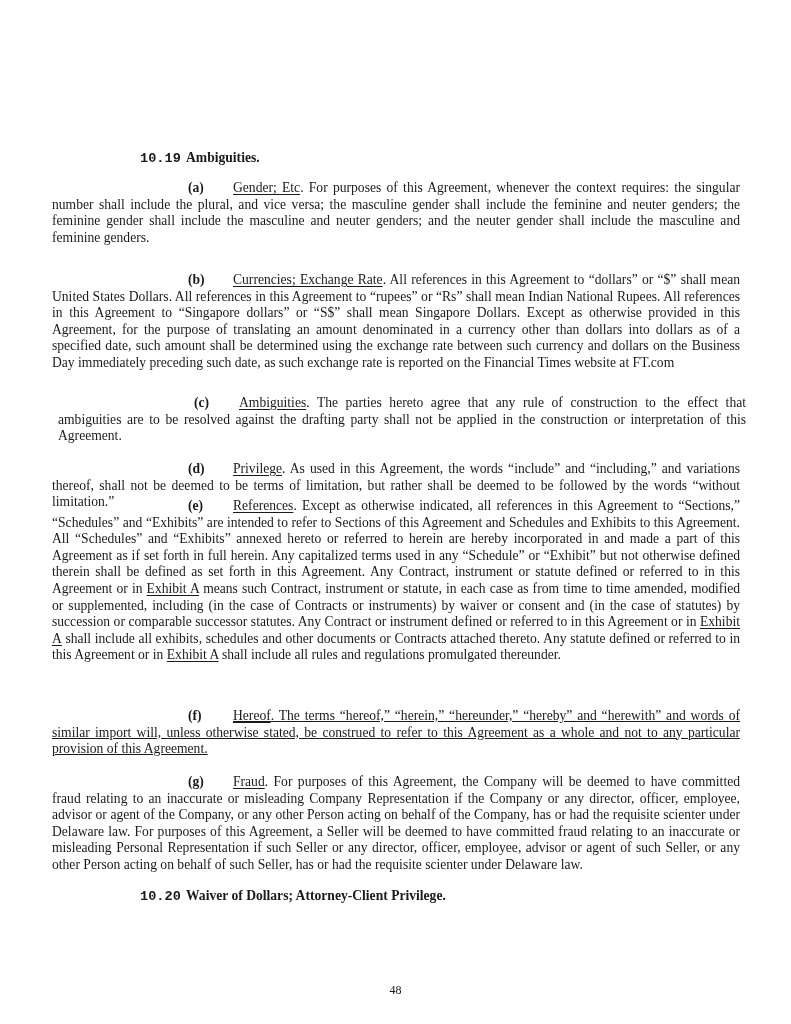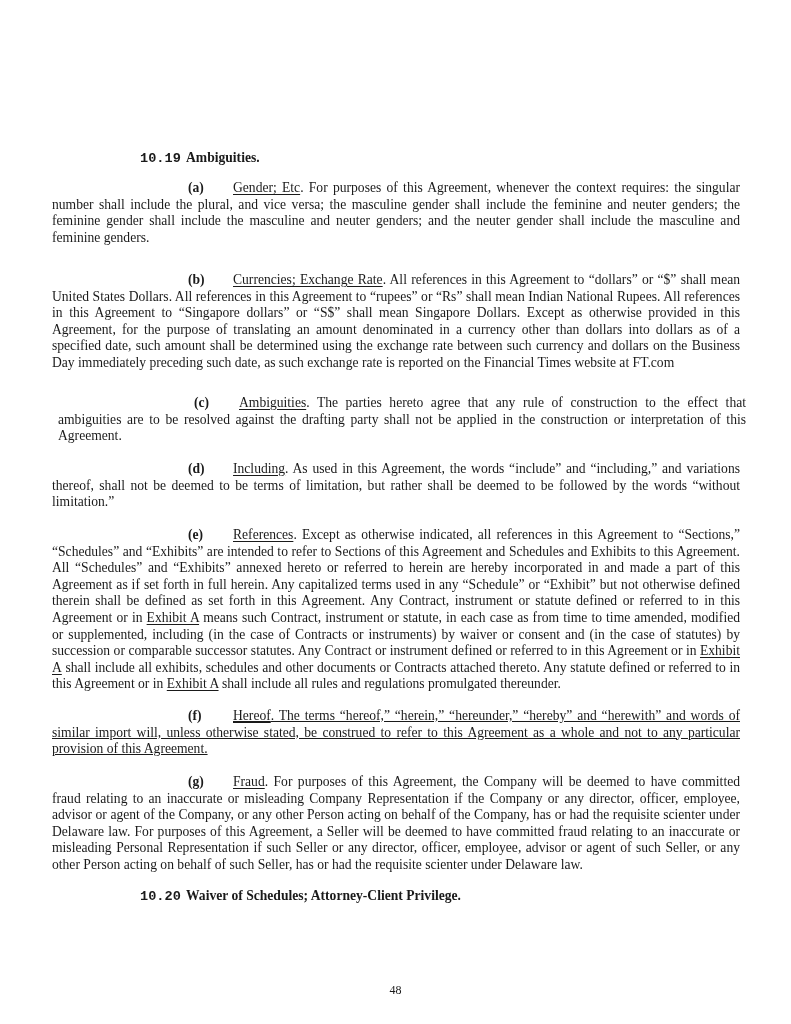--- a/index.html
+++ b/index.html
@@ -82,34 +82,34 @@
 
   <div class="para" style="top:272px;">
     <span class="lead"></span><span class="label">(b)</span><span class="title">Currencies; Exchange Rate</span><span>.  All references in this Agreement to “dollars” or “$” shall mean United States Dollars. All references in this Agreement to “rupees” or “Rs” shall mean Indian National Rupees. All references in this Agreement to “Singapore dollars” or “S$” shall mean Singapore Dollars. Except as otherwise provided in this Agreement, for the purpose of translating an amount denominated in a currency other than dollars into dollars as of a specified date, such amount shall be determined using the exchange rate between such currency and dollars on the Business Day immediately preceding such date, as such exchange rate is reported on the Financial Times website at FT.com</span>
   </div>
 
   <div class="para" style="top:395px;margin-left:6px;">
     <span class="lead"></span><span class="label">(c)</span><span class="title">Ambiguities</span><span>.  The parties hereto agree that any rule of construction to the effect that ambiguities are to be resolved against the drafting party shall not be applied in the construction or interpretation of this Agreement.</span>
   </div>
 
   <div class="para" style="top:461px;">
-    <span class="lead"></span><span class="label">(d)</span><span class="title">Including</span><span>.  As used in this Agreement, the words “include” and “including,” and variations thereof, shall not be deemed to be terms of limitation, but rather shall be deemed to be followed by the words “without limitation.”</span>
+    <span class="lead"></span><span class="label">(d)</span><span class="title">Privilege</span><span>.  As used in this Agreement, the words “include” and “including,” and variations thereof, shall not be deemed to be terms of limitation, but rather shall be deemed to be followed by the words “without limitation.”</span>
   </div>
 
-  <div class="para" style="top:527px;">
+  <div class="para" style="top:498px;">
     <span class="lead"></span><span class="label">(e)</span><span class="title">References</span><span>.  Except as otherwise indicated, all references in this Agreement to “Sections,” “Schedules” and “Exhibits” are intended to refer to Sections of this Agreement and Schedules and Exhibits to this Agreement. All “Schedules” and “Exhibits” annexed hereto or referred to herein are hereby incorporated in and made a part of this Agreement as if set forth in full herein. Any capitalized terms used in any “Schedule” or “Exhibit” but not otherwise defined therein shall be defined as set forth in this Agreement. Any Contract, instrument or statute defined or referred to in this Agreement or in </span><span class="u">Exhibit A</span><span> means such Contract, instrument or statute, in each case as from time to time amended, modified or supplemented, including (in the case of Contracts or instruments) by waiver or consent and (in the case of statutes) by succession or comparable successor statutes. Any Contract or instrument defined or referred to in this Agreement or in </span><span class="u">Exhibit A</span><span> shall include all exhibits, schedules and other documents or Contracts attached thereto. Any statute defined or referred to in this Agreement or in </span><span class="u">Exhibit A</span><span> shall include all rules and regulations promulgated thereunder.</span>
   </div>
 
   <div class="para" style="top:708px;text-decoration:underline;">
     <span class="lead"></span><span class="label">(f)</span><span class="title">Hereof</span><span>.  The terms “hereof,” “herein,” “hereunder,” “hereby” and “herewith” and words of similar import will, unless otherwise stated, be construed to refer to this Agreement as a whole and not to any particular provision of this Agreement.</span>
   </div>
 
   <div class="para" style="top:774px;">
     <span class="lead"></span><span class="label">(g)</span><span class="title">Fraud</span><span>.  For purposes of this Agreement, the Company will be deemed to have committed fraud relating to an inaccurate or misleading Company Representation if the Company or any director, officer, employee, advisor or agent of the Company, or any other Person acting on behalf of the Company, has or had the requisite scienter under Delaware law. For purposes of this Agreement, a Seller will be deemed to have committed fraud relating to an inaccurate or misleading Personal Representation if such Seller or any director, officer, employee, advisor or agent of such Seller, or any other Person acting on behalf of such Seller, has or had the requisite scienter under Delaware law.</span>
   </div>
 
   <div class="section-heading" style="top:888px;">
-    <span class="num">10.20</span><span>Waiver of Schedules; Attorney-Client Privilege.</span>
+    <span class="num">10.20</span><span>Waiver of Dollars; Attorney-Client Privilege.</span>
   </div>
 
 </div>
 
 <div class="page-number">48</div>
 
 </body></html>

